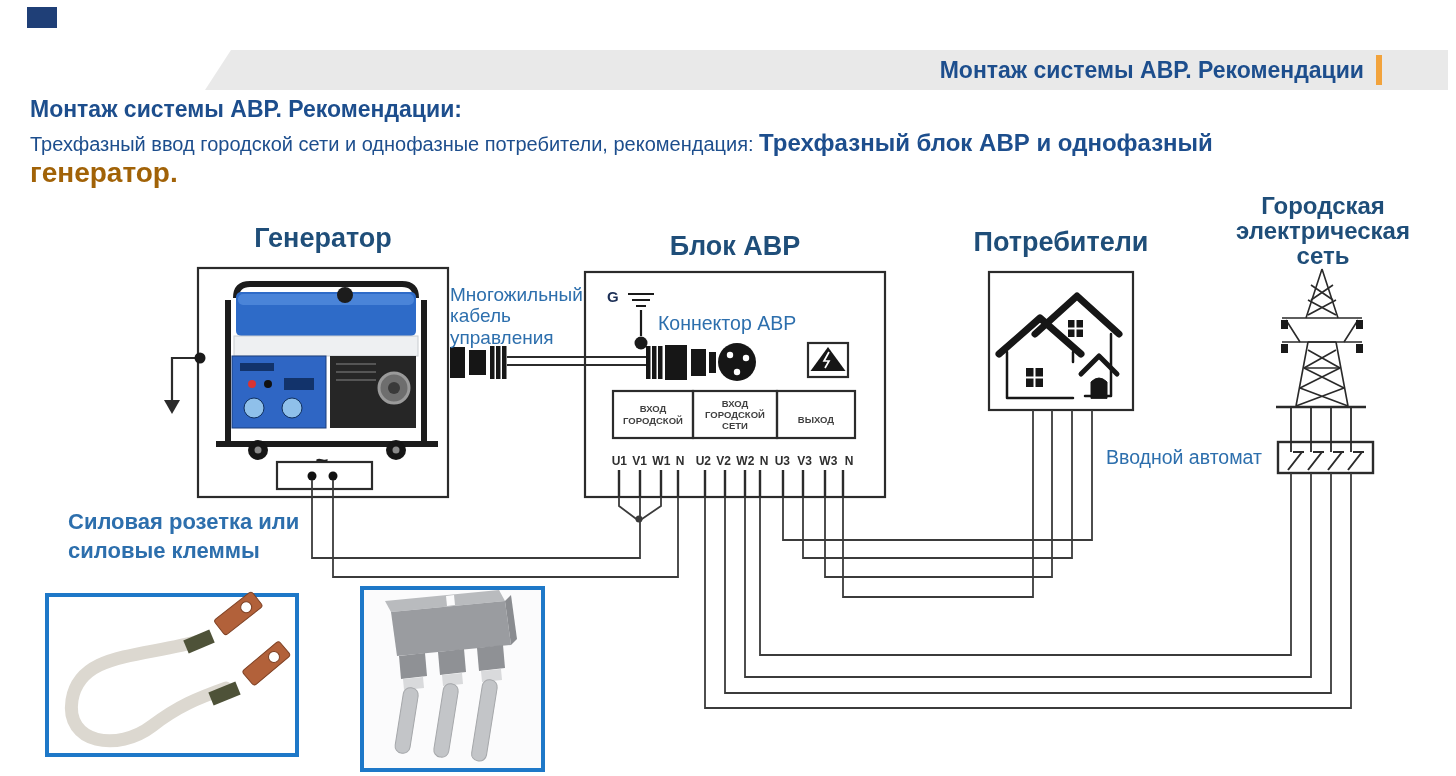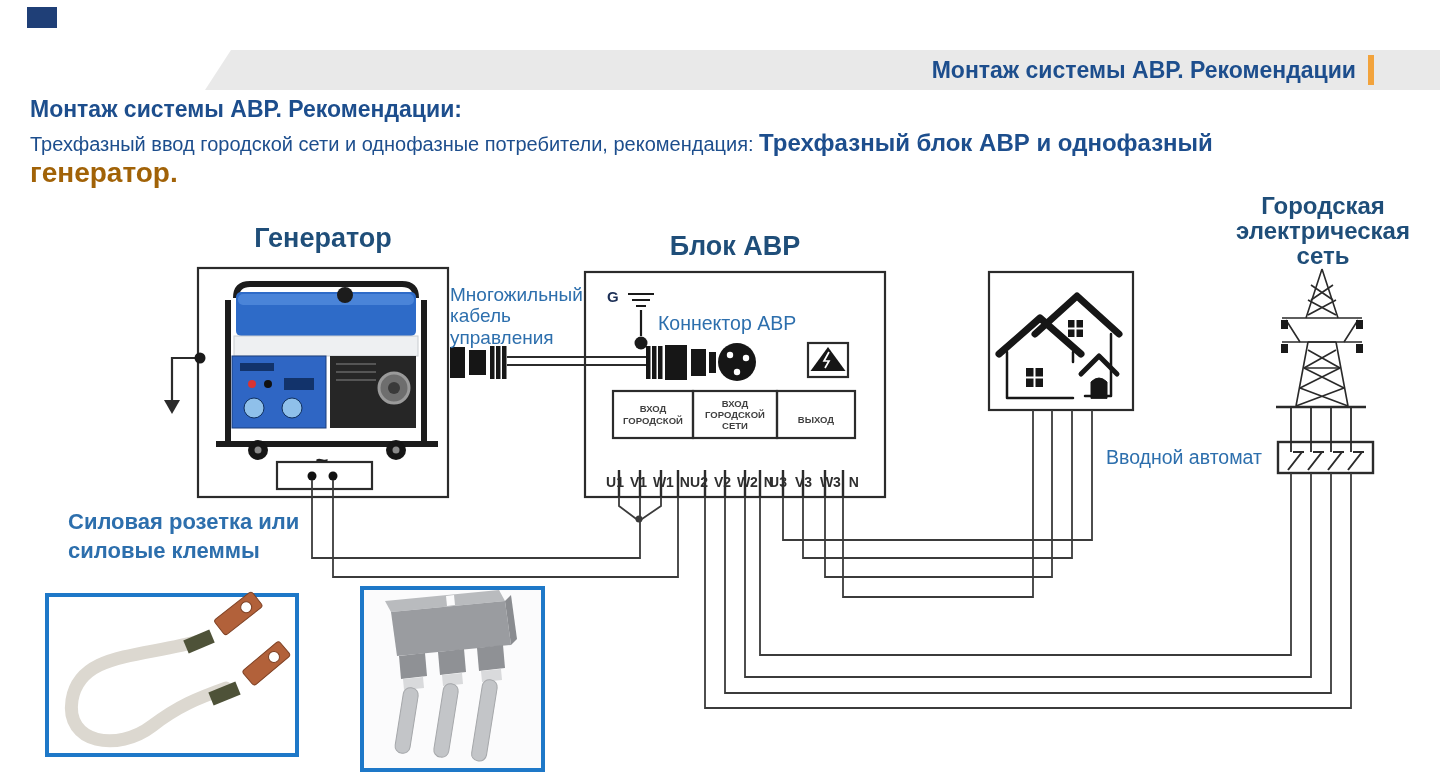--- a/index.html
+++ b/index.html
@@ -2,21 +2,21 @@
 <html><head>
 <meta charset="utf-8">
 <style>
   html,body{margin:0;padding:0;background:#ffffff;}
   body{font-family:"Liberation Sans", sans-serif;}
   .stage{position:relative;width:1456px;height:776px;overflow:hidden;background:#fff;}
   .stage svg{position:absolute;left:0;top:0;}
 
   .logo-mark{position:absolute;left:27px;top:7px;width:30px;height:21px;background:#1f3f77;}
 
-  .banner{position:absolute;left:205px;top:50px;right:16px;height:40px;background:#e9e9e9;
+  .banner{position:absolute;left:205px;top:50px;right:8px;height:40px;background:#e9e9e9;
           clip-path:polygon(26px 0,100% 0,100% 100%,0 100%);
           display:flex;align-items:center;justify-content:flex-end;padding-right:66px;box-sizing:border-box;}
   .banner-title{font-weight:bold;font-size:23px;color:#1d4e8d;}
   .banner-accent{width:6px;height:30px;background:#f2a33c;margin-left:12px;}
 
   .page-title{position:absolute;left:30px;top:96px;font-size:23px;font-weight:bold;color:#1d4e8d;}
   .lead{position:absolute;left:30px;top:129px;font-size:20px;color:#1d4e8d;white-space:nowrap;}
   .lead b{font-size:24px;}
   .lead2{position:absolute;left:30px;top:157px;font-size:28px;font-weight:bold;color:#a16207;text-align:center;}
 
@@ -34,21 +34,21 @@
 
   .g-label{position:absolute;left:607px;top:288px;font-size:15px;font-weight:bold;color:#1b2e55;}
   .tilde{position:absolute;left:299px;top:448px;width:46px;text-align:center;font-size:22px;font-weight:bold;color:#222;}
 
   .cell{position:absolute;display:flex;align-items:center;justify-content:center;text-align:center;
         font-size:9.5px;font-weight:bold;color:#3f3f3f;line-height:1.18;}
   .c1{left:613px;top:391px;width:80px;height:47px;}
   .c2{left:693px;top:391px;width:84px;height:47px;border-radius:22px;}
   .c3{left:777px;top:391px;width:78px;height:58px;}
 
-  .pins{position:absolute;top:474px;font-size:14px;font-weight:bold;color:#2f2f2f;text-align:center;word-spacing:2px;}
+  .pins{position:absolute;top:454px;font-size:12px;font-weight:bold;color:#2f2f2f;text-align:center;word-spacing:2px;}
   .p1{left:601px;width:94px;}
   .p2{left:686px;width:92px;}
   .p3{left:766px;width:96px;word-spacing:4px;}
 </style>
 </head>
 <body>
 
 <div class="stage">
 
   <svg width="1456" height="776" viewBox="0 0 1456 776">
@@ -222,20 +222,21 @@
     <span class="banner-title">Монтаж системы АВР. Рекомендации</span>
     <span class="banner-accent"></span>
   </div>
 
   <div class="page-title">Монтаж системы АВР. Рекомендации:</div>
   <div class="lead"><span>Трехфазный ввод городской сети и однофазные потребители, рекомендация: </span><b>Трехфазный блок АВР и однофазный</b></div>
   <div class="lead2">генератор.</div>
 
   <div class="sec-title t-gen">Генератор</div>
   <div class="sec-title t-avr">Блок АВР</div>
+  <div class="sec-title t-cons">Потребители</div>
   <div class="sec-title t-grid">Городская электрическая сеть</div>
 
   <div class="lbl l-cable">Многожильный кабель управления</div>
   <div class="lbl l-conn">Коннектор АВР</div>
   <div class="lbl l-socket">Силовая розетка или силовые клеммы</div>
   <div class="lbl l-breaker">Вводной автомат</div>
   <div class="g-label">G</div>
   <div class="tilde">~</div>
 
   <div class="cell c1">ВХОД ГОРОДСКОЙ</div>

